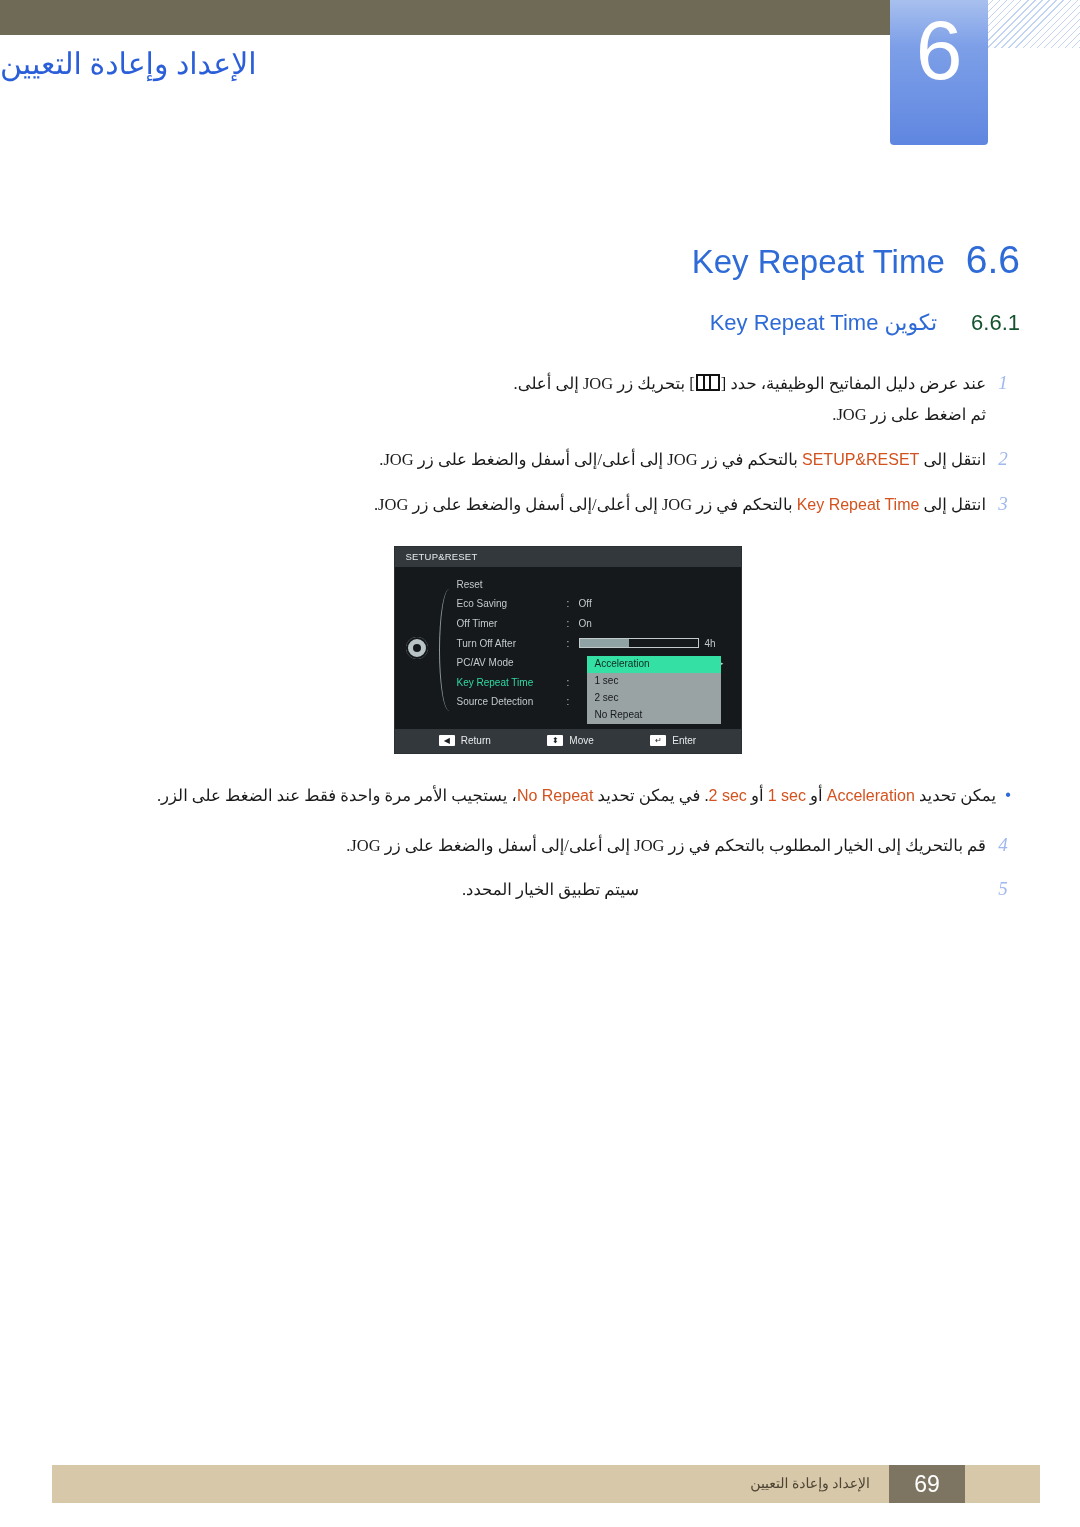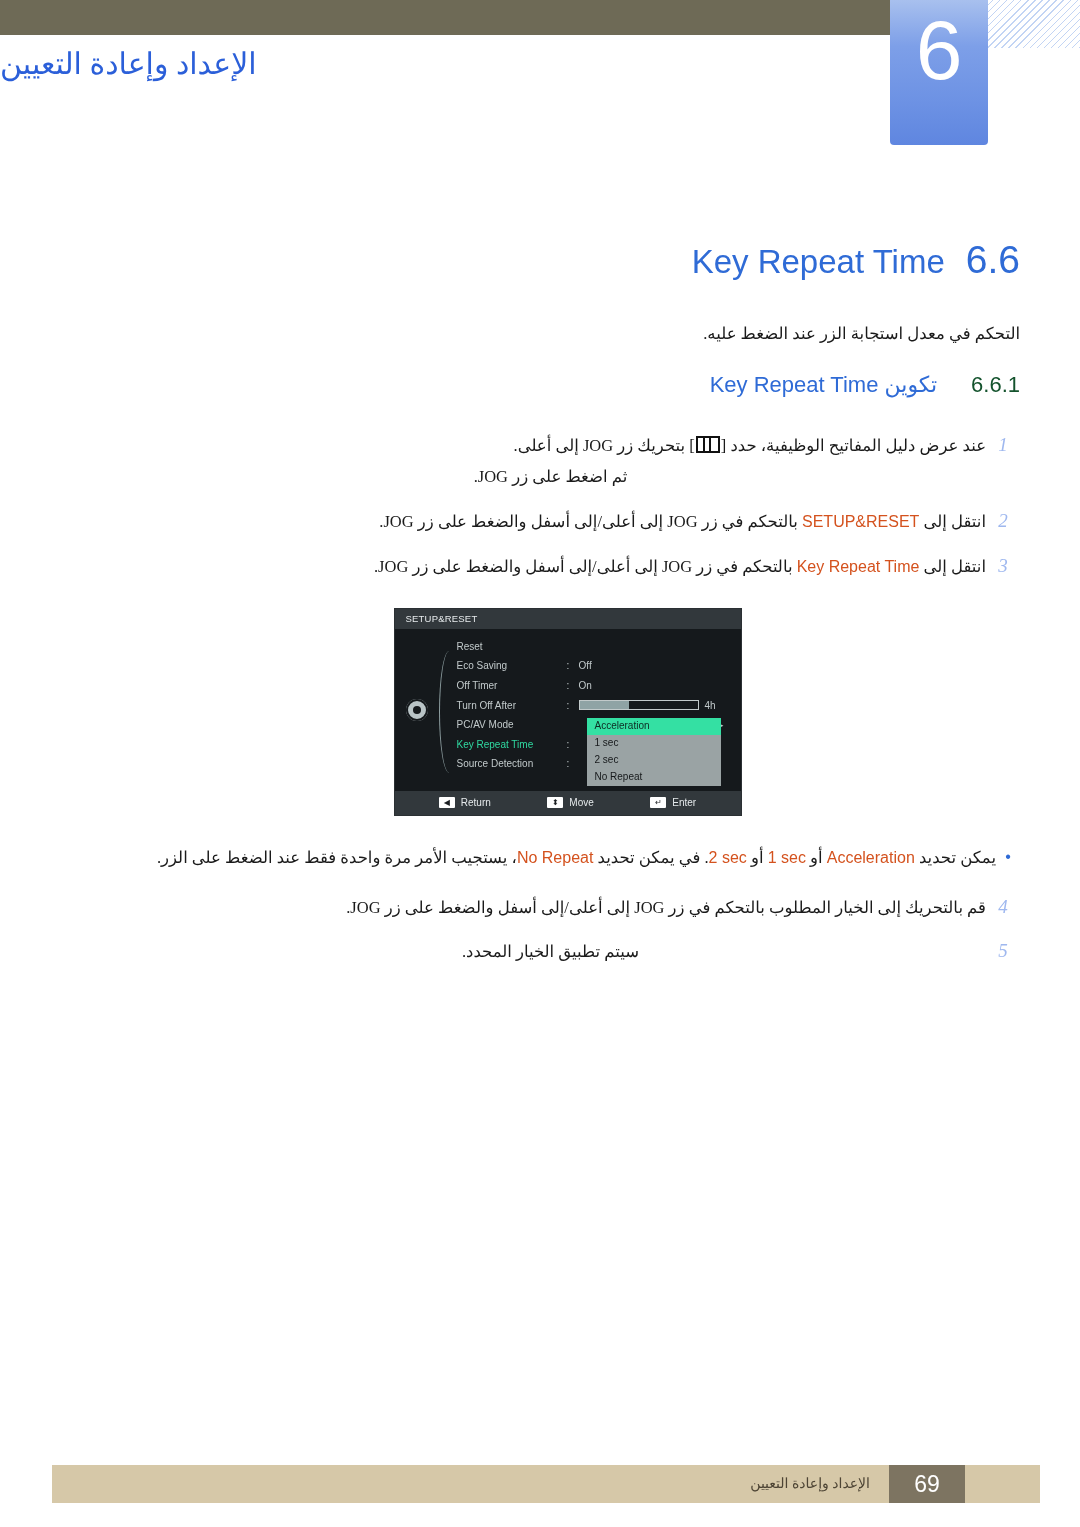--- a/index.html
+++ b/index.html
@@ -195,21 +195,20 @@
     position: absolute;
     top: 0; bottom: 0;
     width: 2px;
     background: #111;
   }
   .jog-glyph .box::before { left: 5px; }
   .jog-glyph .box::after  { left: 11px; }
 
   .step-sub {
     direction: rtl;
-    text-align: center;
     font-family: "Liberation Serif", serif;
     font-size: 16.5px;
     color: #1a1a1a;
     margin-top: 2px;
   }
 
   
   .osd-wrap {
     margin-top: 26px;
     display: flex;
@@ -431,21 +430,20 @@
   </div>
 </div>
 
 <div class="content">
 
   <div class="section-title-row">
     <div class="section-num">6.6</div>
     <div class="section-name">Key Repeat Time</div>
   </div>
 
-  <div class="intro-line">التحكم في معدل استجابة الزر عند الضغط عليه.</div>
 
   <div class="subsection-row">
     <div class="subsection-num">6.6.1</div>
     <div class="subsection-name">
       <span>تكوين</span>
       <span class="ltr" style="direction:ltr; display:inline-block; font-family:'Liberation Sans',sans-serif;">Key Repeat Time</span>
     </div>
   </div>
 
   <div class="steps">

